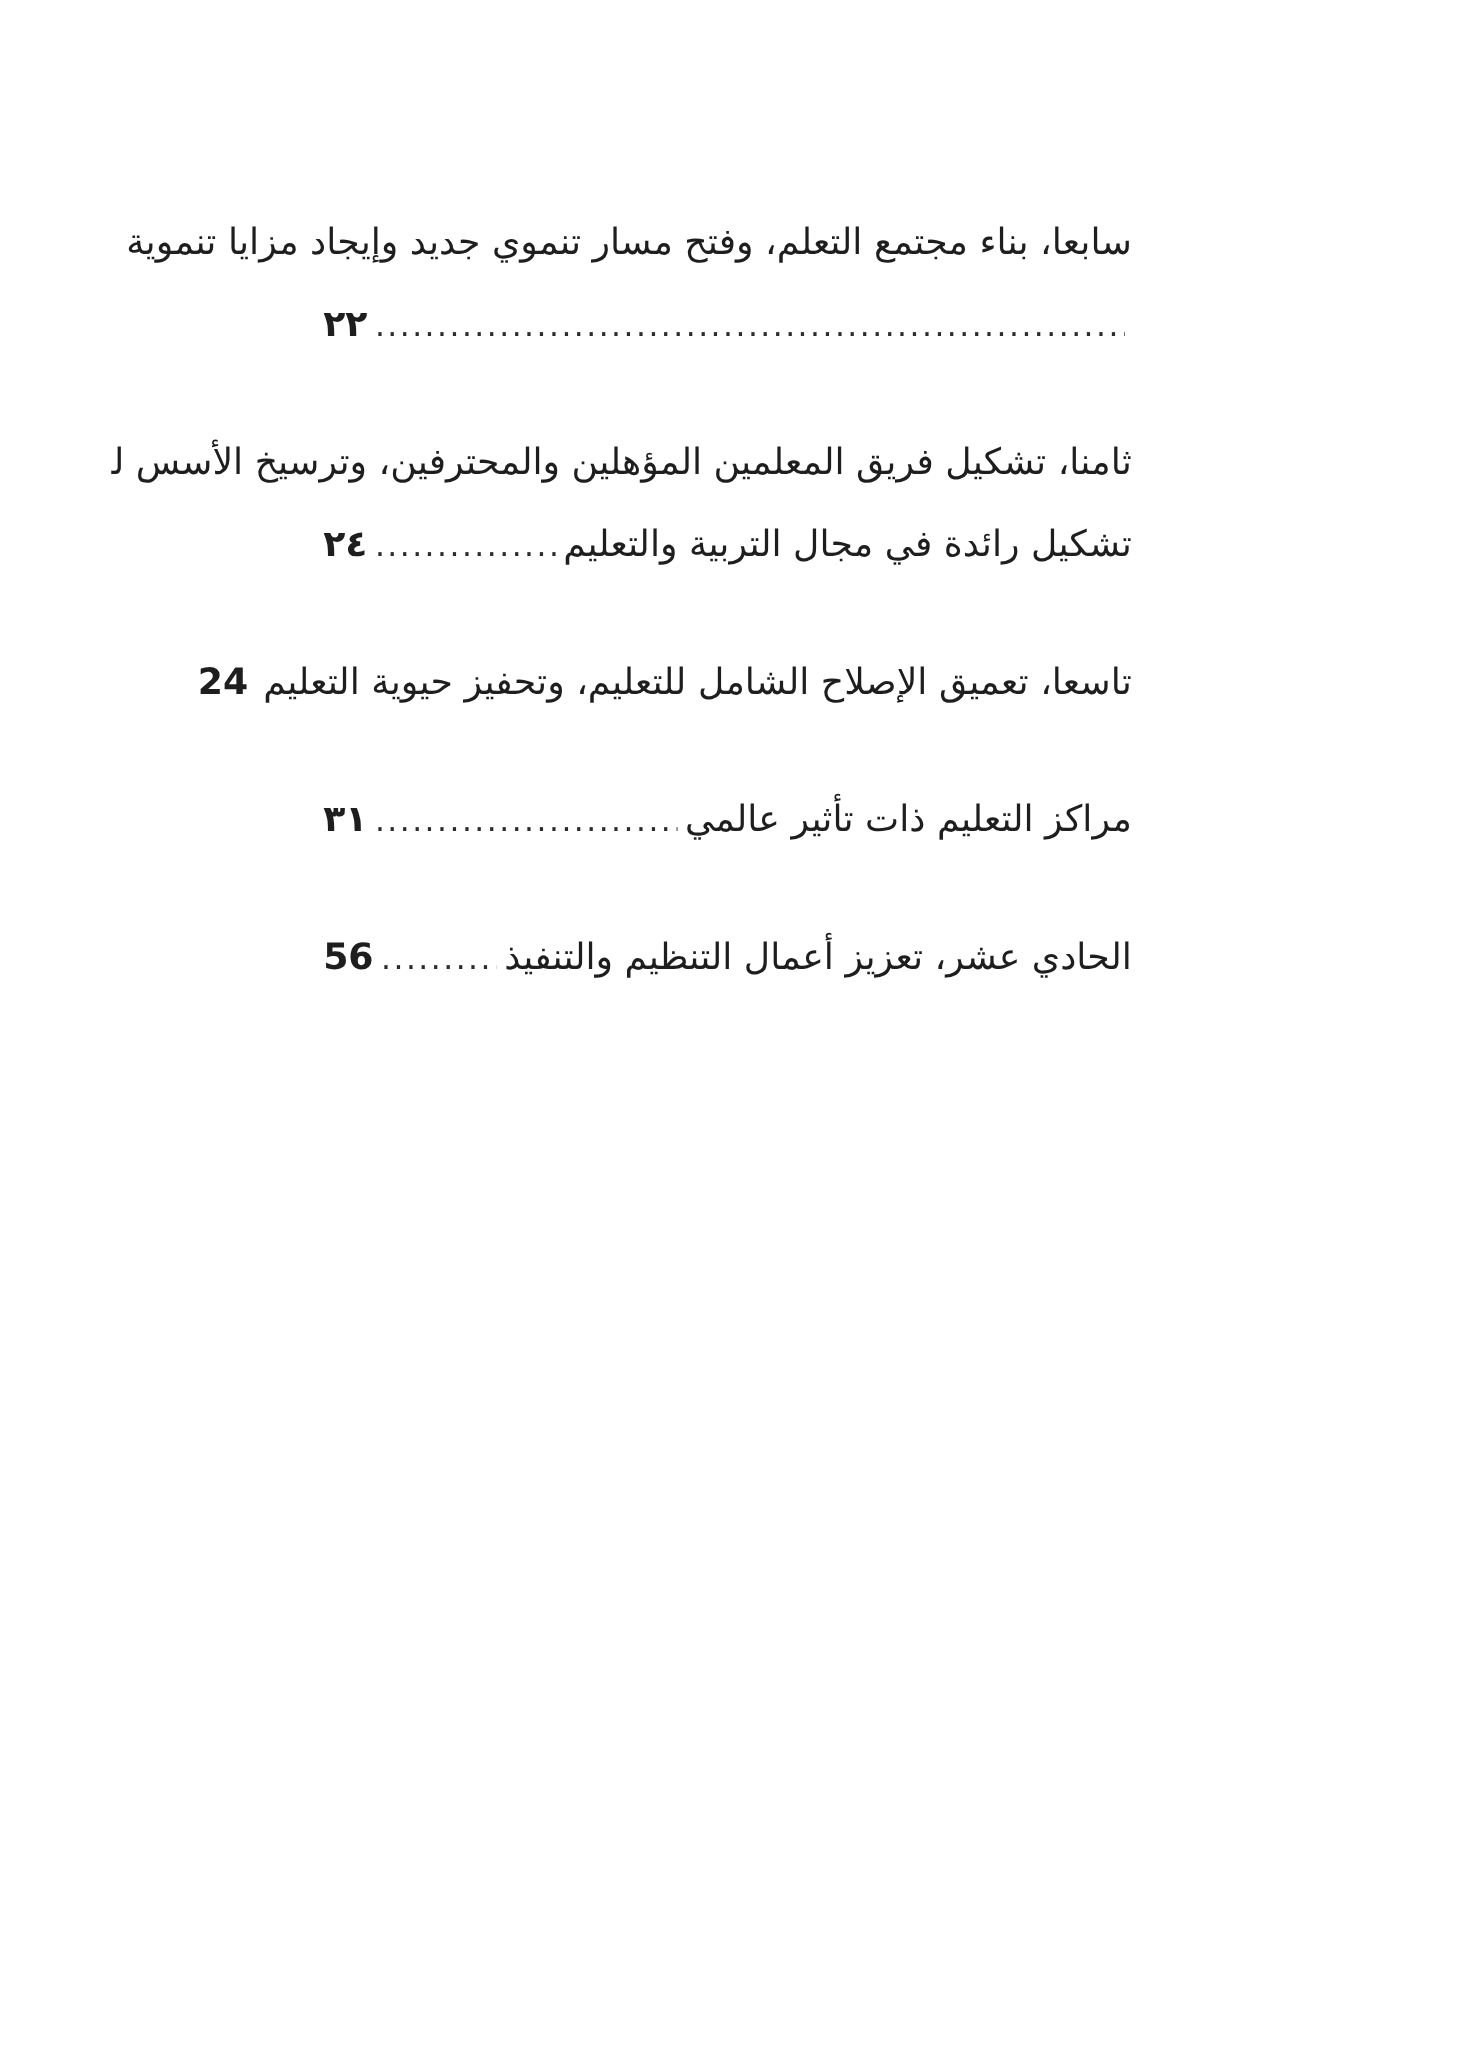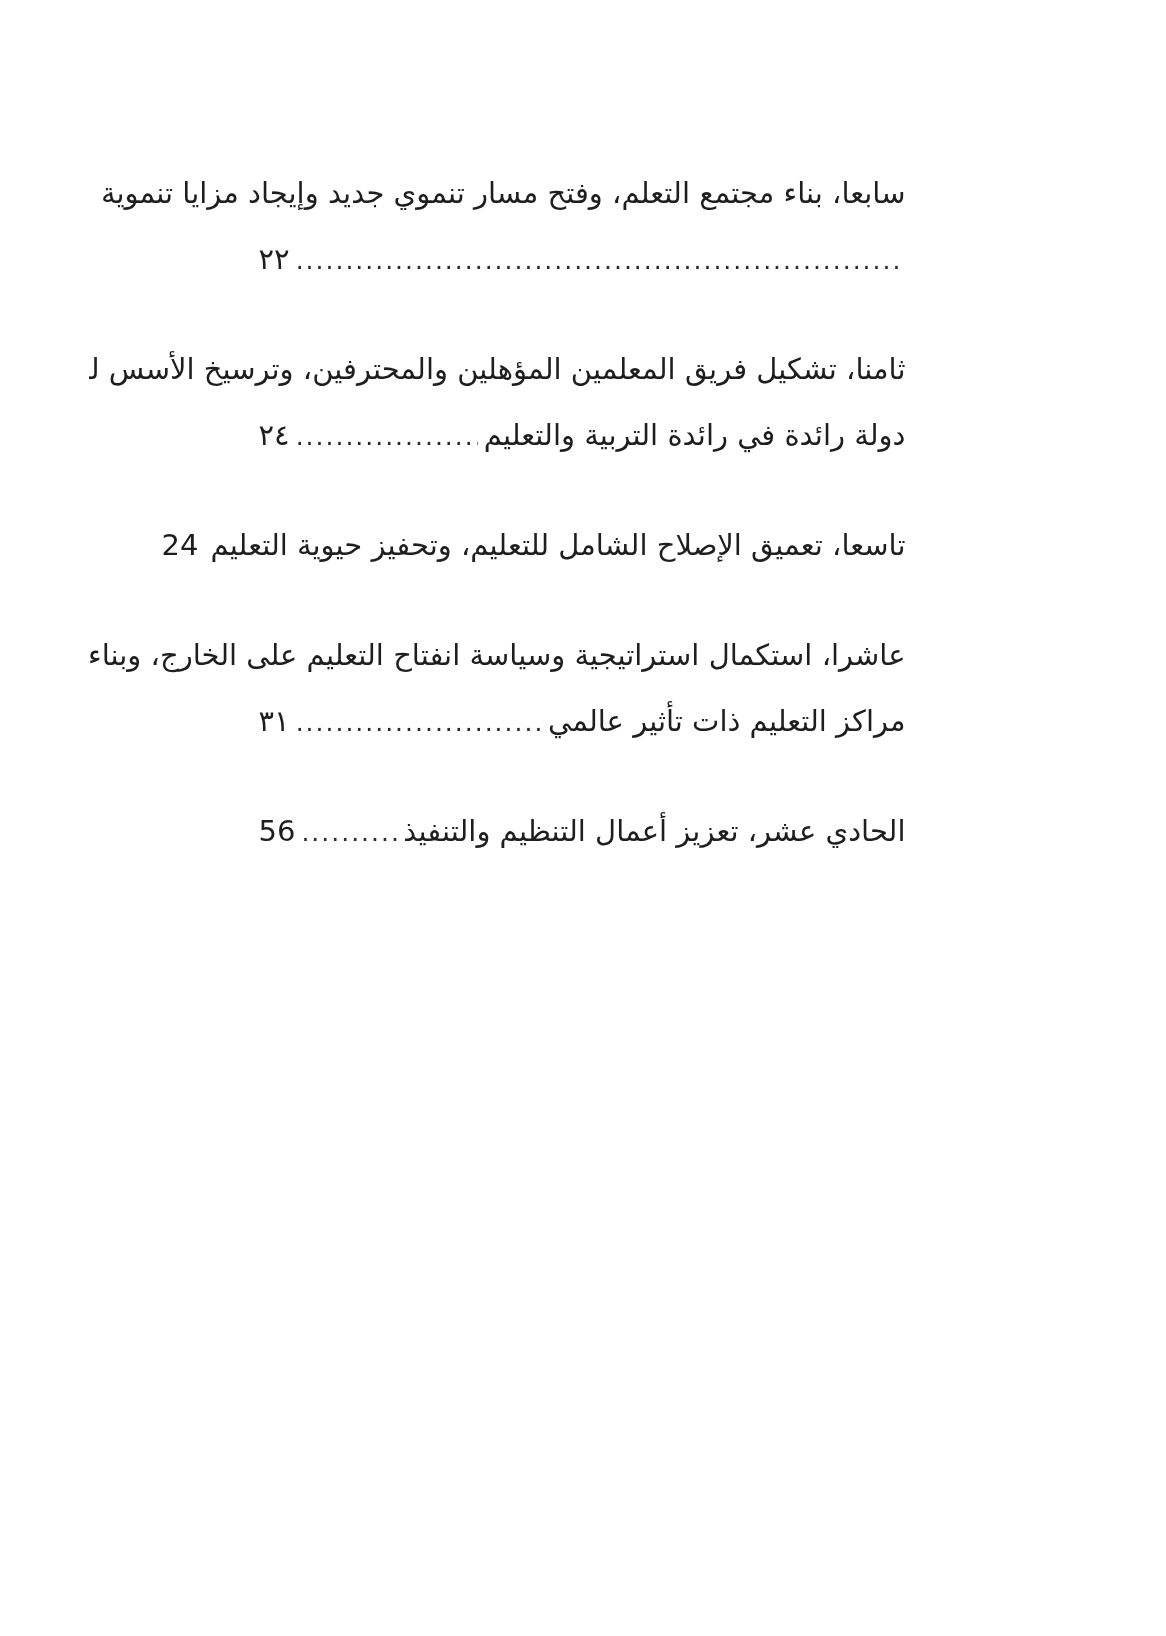--- a/index.html
+++ b/index.html
@@ -48,54 +48,54 @@
     direction: ltr;
     text-align: left;
     letter-spacing: 2px;
     font-size: 25px;
     color: #2b2b2b;
     margin: 0 6px;
   }
   .page-num {
     white-space: nowrap;
     flex: 0 0 auto;
+    font-weight: bold;
   }
 </style>
 </head>
 <body>
 
 <div class="doc-page">
 
   <div class="toc-entry">
     <div class="toc-line-justified">سابعا، بناء مجتمع التعلم، وفتح مسار تنموي جديد وإيجاد مزايا تنموية</div>
     <div class="leader-row">
       <span class="dots">................................................................................................................................................................</span>
       <span class="page-num">٢٢</span>
     </div>
   </div>
 
   <div class="toc-entry">
     <div class="toc-line-justified">ثامنا، تشكيل فريق المعلمين المؤهلين والمحترفين، وترسيخ الأسس لبناء</div>
     <div class="leader-row">
-      <span class="toc-tail">دولة رائدة في رائدة التربية والتعليم</span>
+      <span class="toc-tail">تشكيل رائدة في مجال التربية والتعليم</span>
       <span class="dots">................................................................................................................................................................</span>
       <span class="page-num">٢٤</span>
     </div>
   </div>
 
   <div class="toc-entry">
     <div class="leader-row">
       <span class="toc-tail">تاسعا، تعميق الإصلاح الشامل للتعليم، وتحفيز حيوية التعليم</span>
       <span class="dots">................................................................................................................................................................</span>
       <span class="page-num">24</span>
     </div>
   </div>
 
   <div class="toc-entry">
-    <div class="toc-line-justified">عاشرا، استكمال استراتيجية وسياسة انفتاح التعليم على الخارج، وبناء</div>
     <div class="leader-row">
       <span class="toc-tail">مراكز التعليم ذات تأثير عالمي</span>
       <span class="dots">................................................................................................................................................................</span>
       <span class="page-num">٣١</span>
     </div>
   </div>
 
   <div class="toc-entry">
     <div class="leader-row">
       <span class="toc-tail">الحادي عشر، تعزيز أعمال التنظيم والتنفيذ</span>

